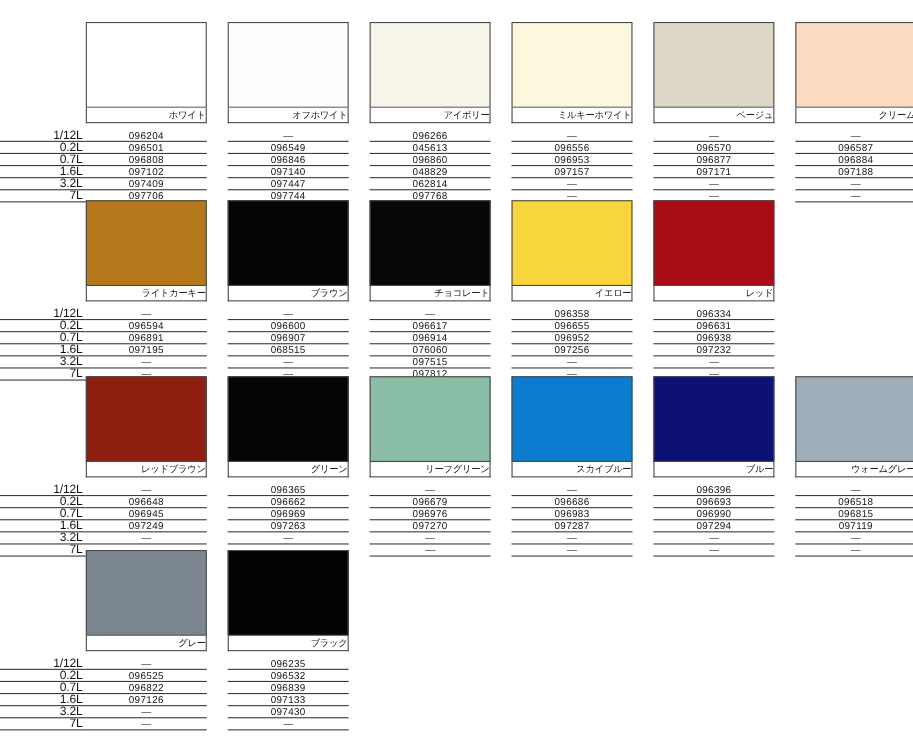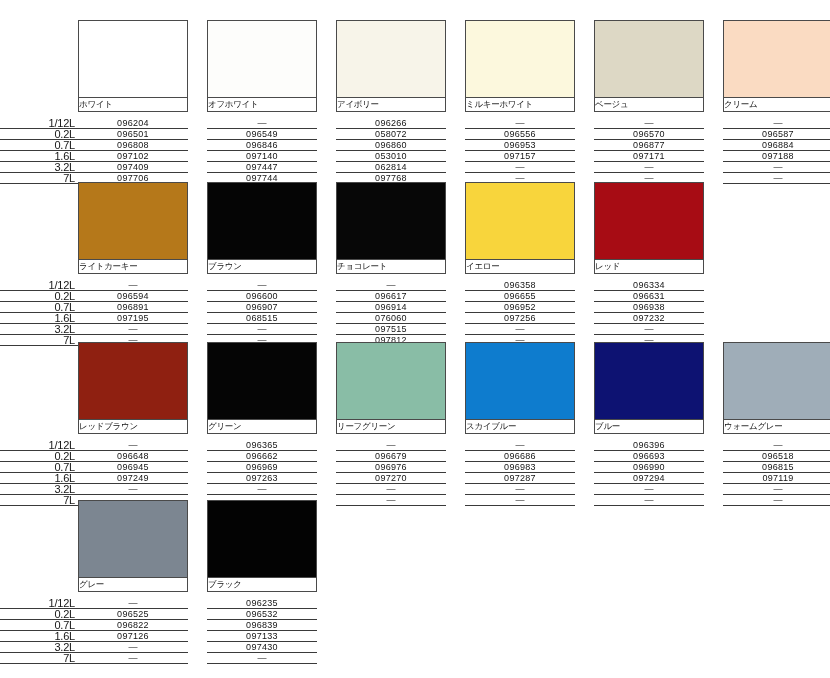--- a/index.html
+++ b/index.html
@@ -79,21 +79,21 @@
     box-sizing: border-box;
   }
 
   .name-plate {
     width: 110px;
     height: 14px;
     line-height: 13px;
     box-sizing: border-box;
     border: 1px solid #4a4a4a;
     border-top: none;
-    text-align: left;
+    text-align: right;
     font-size: 8.5px;
     letter-spacing: -0.3px;
     background: #ffffff;
     color: #111111;
     white-space: nowrap;
     overflow: hidden;
   }
 
   .code-list {
     width: 110px;
@@ -155,23 +155,23 @@
             <div class="code-row">097140</div>
             <div class="code-row">097447</div>
             <div class="code-row">097744</div>
           </div>
         </div>
         <div class="colour-col">
           <div class="swatch" style="background: rgb(247, 244, 233);"></div>
           <div class="name-plate">アイボリー</div>
           <div class="code-list">
             <div class="code-row">096266</div>
-            <div class="code-row">058072</div>
+            <div class="code-row">045613</div>
             <div class="code-row">096860</div>
-            <div class="code-row">053010</div>
+            <div class="code-row">048829</div>
             <div class="code-row">062814</div>
             <div class="code-row">097768</div>
           </div>
         </div>
         <div class="colour-col">
           <div class="swatch" style="background: rgb(252, 248, 221);"></div>
           <div class="name-plate">ミルキーホワイト</div>
           <div class="code-list">
             <div class="code-row dash">—</div>
             <div class="code-row">096556</div>

